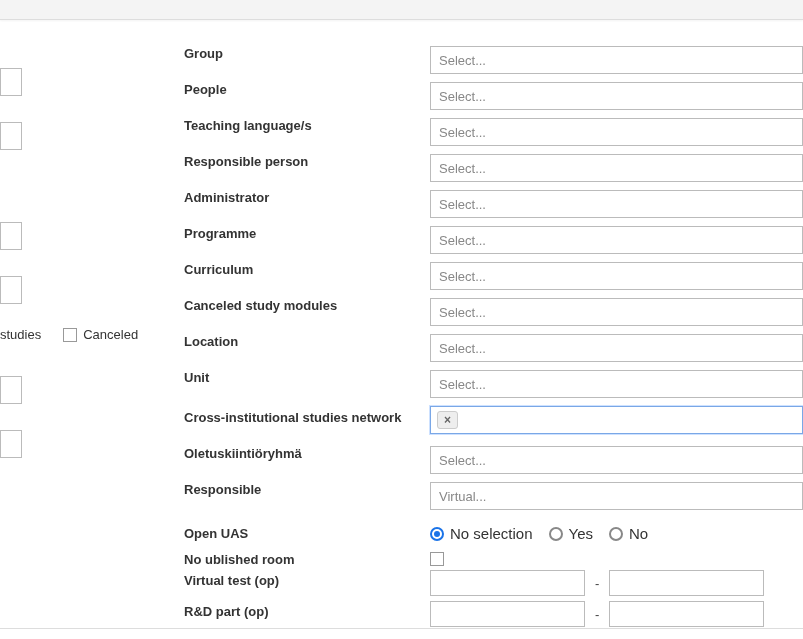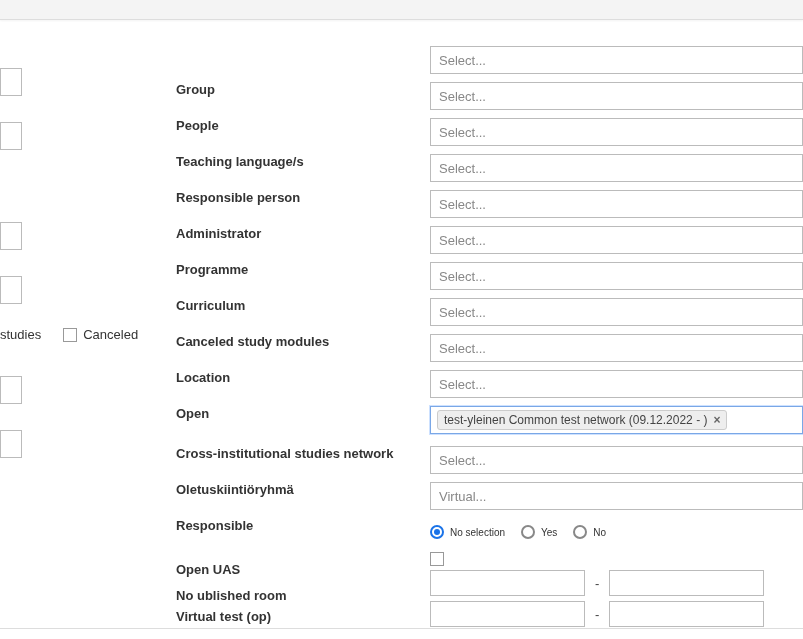--- a/index.html
+++ b/index.html
@@ -21,25 +21,24 @@
       box-shadow: 0 1px 2px rgba(0,0,0,0.05);
     }
     .content {
       position: absolute;
       top: 30px;
       left: 0;
       width: 803px;
     }
     .label {
       position: absolute;
-      left: 176px;
+      left: 184px;
       font-weight: bold;
       font-size: 13px;
       color: #333;
-      margin-top: 36px;
     }
     .select-box {
       position: absolute;
       left: 430px;
       right: 0;
       border: 1px solid #bbb;
       background: #fff;
       height: 28px;
       display: flex;
       align-items: center;
@@ -103,21 +102,21 @@
       position: absolute;
       left: 430px;
       display: flex;
       align-items: center;
       gap: 16px;
     }
     .radio-opt {
       display: inline-flex;
       align-items: center;
       gap: 6px;
-      font-size: 10px;
+      font-size: 15px;
       color: #333;
     }
     .radio {
       width: 14px;
       height: 14px;
       border: 2px solid #888;
       border-radius: 50%;
       position: relative;
     }
     .radio.checked { border-color: #1a73e8; }
@@ -231,29 +230,28 @@
   <div class="label" style="top:268px">Canceled study modules</div>
   <div class="select-box" style="top:268px">
     <span>Select...</span>
   </div>
 
   <div class="label" style="top:304px">Location</div>
   <div class="select-box" style="top:304px">
     <span>Select...</span>
   </div>
 
-  <div class="label" style="top:340px">Open</div>
+  <div class="label" style="top:340px">Unit</div>
   <div class="select-box" style="top:340px">
     <span>Select...</span>
   </div>
 
   <div class="label" style="top:380px">Cross-institutional studies network</div>
   <div class="chip-box" style="top:376px">
     <span class="chip">
-      <span>test-yleinen Common test network (09.12.2022 - )</span>
       <span class="x">×</span>
     </span>
   </div>
 
   <div class="label" style="top:416px">Oletuskiintiöryhmä</div>
   <div class="select-box" style="top:416px">
     <span>Select...</span>
   </div>
 
   <div class="label" style="top:452px">Responsible</div>

